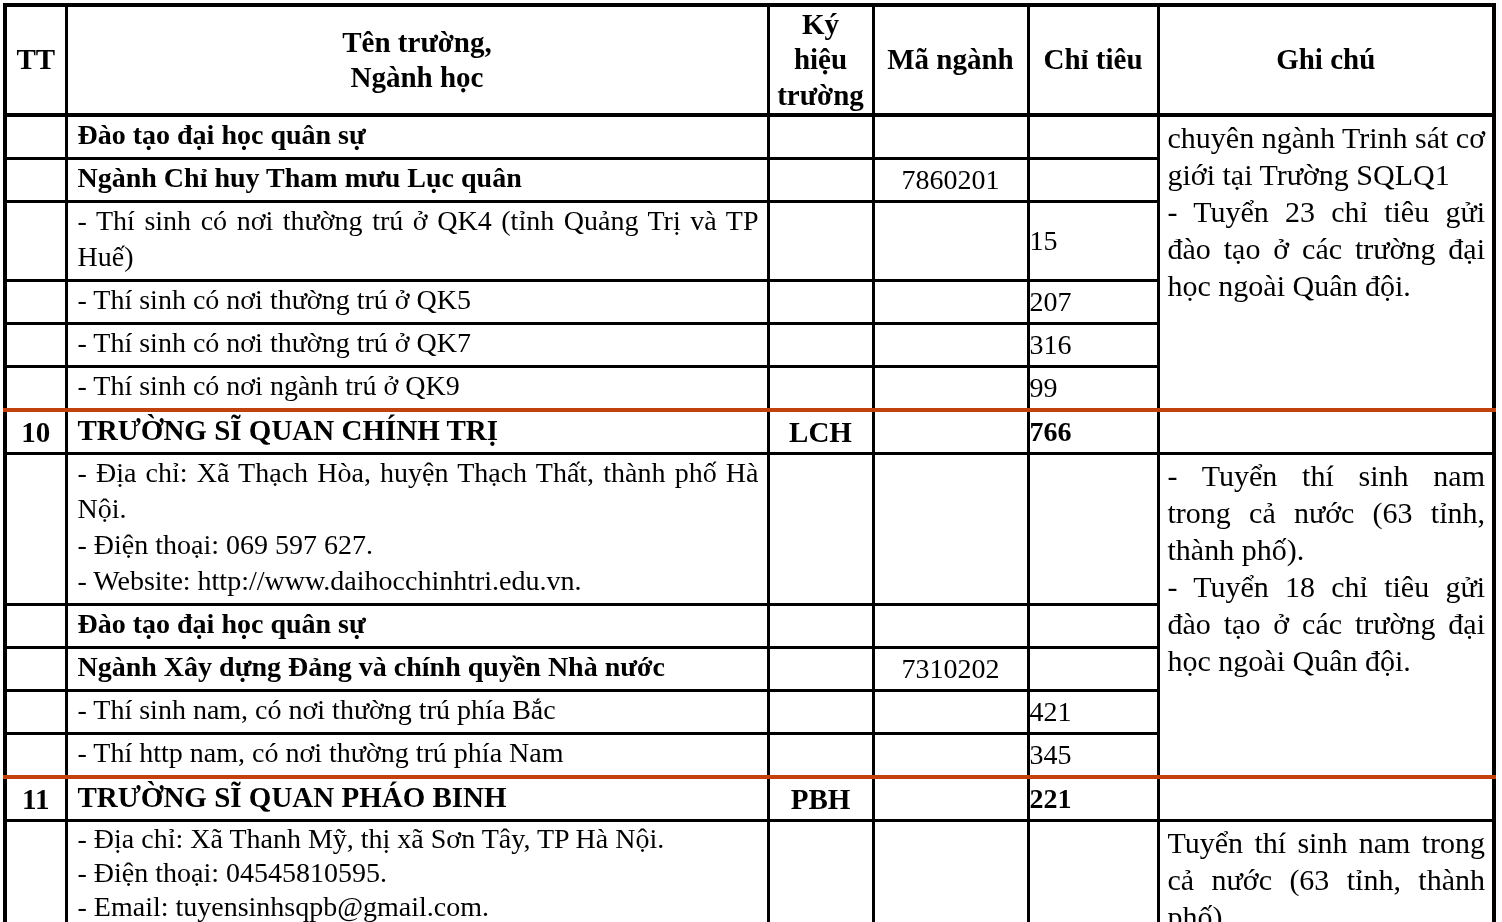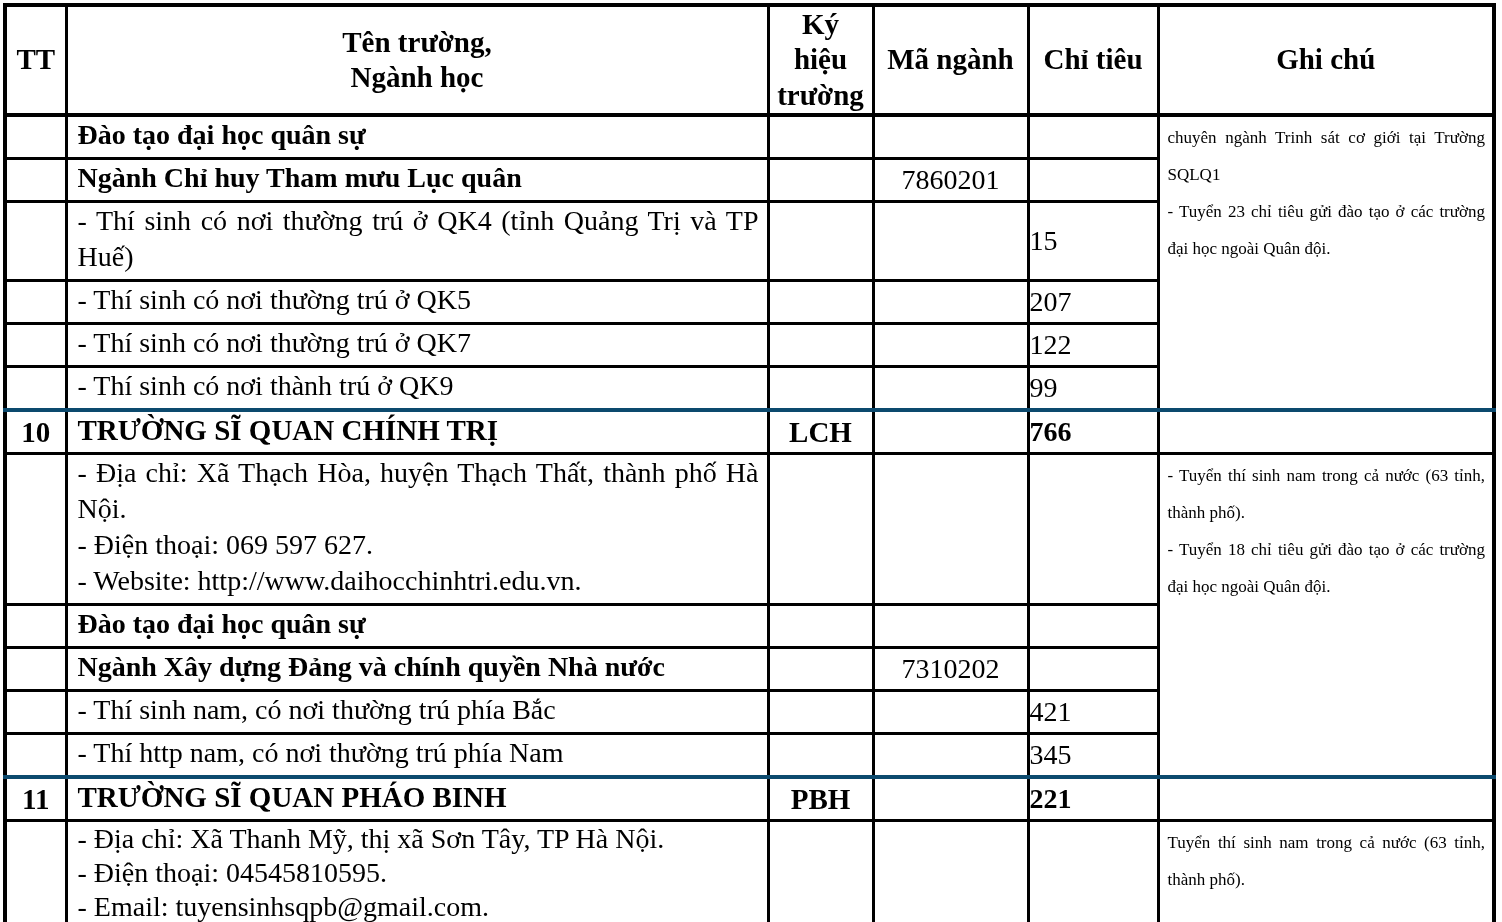--- a/index.html
+++ b/index.html
@@ -31,38 +31,38 @@
     font-size: 29px;
     text-align: center;
     line-height: 1.22;
     height: 77px;
     border-bottom: 4px solid #000;
     padding: 0 4px;
   }
   
   .r-single td { height: 37px; }
   .r-double td { height: 73px; }
-  .r-school td { height: 38px; border-top: 4px solid #0c4a6e; }
+  .r-school td { height: 38px; border-top: 4px solid #c2410c; }
   .r-addr td   { height: 145px; }
   .r-addr2 td  { height: 138px; }
   
   .c-tt    { text-align: center; font-weight: bold; font-size: 29px; }
   .c-name  { text-align: left; padding: 0 8px 4px 10px; line-height: 36px; }
   .c-name.justify { text-align: justify; }
   .c-name.bold { font-weight: bold; }
   .c-name.school { font-weight: bold; font-size: 29px; white-space: nowrap; margin-top: 40px; }
   .c-code  { text-align: center; font-weight: bold; font-size: 29px; }
   .c-major { text-align: center; }
   .c-quota { }
   .c-quota.bold { font-weight: bold; }
   .c-note {
     text-align: justify;
     vertical-align: top;
     padding: 2px 7px 0 8px;
-    font-size: 17px;
+    font-size: 30px;
   }
   .note-p { line-height: 37px; text-align: justify; }
   .addr-line  { line-height: 36px; text-align: justify; }
   .r-addr2 .addr-line { line-height: 34px; }
 </style>
 </head>
 <body>
 
 <table class="doc-table">
   <colgroup>
@@ -118,25 +118,25 @@
       <td class="c-name">- Thí sinh có nơi thường trú ở QK5</td>
       <td class="c-code"></td>
       <td class="c-major"></td>
       <td class="c-quota">207</td>
     </tr>
     <tr class="r-single">
       <td class="c-tt"></td>
       <td class="c-name">- Thí sinh có nơi thường trú ở QK7</td>
       <td class="c-code"></td>
       <td class="c-major"></td>
-      <td class="c-quota">122</td>
-    </tr>
-    <tr class="r-single">
-      <td class="c-tt"></td>
-      <td class="c-name">- Thí sinh có nơi thành trú ở QK9</td>
+      <td class="c-quota">316</td>
+    </tr>
+    <tr class="r-single">
+      <td class="c-tt"></td>
+      <td class="c-name">- Thí sinh có nơi ngành trú ở QK9</td>
       <td class="c-code"></td>
       <td class="c-major"></td>
       <td class="c-quota">99</td>
     </tr>
 
     <tr class="r-school">
       <td class="c-tt">10</td>
       <td class="c-name school">TRƯỜNG SĨ QUAN CHÍNH TRỊ</td>
       <td class="c-code">LCH</td>
       <td class="c-major"></td>

